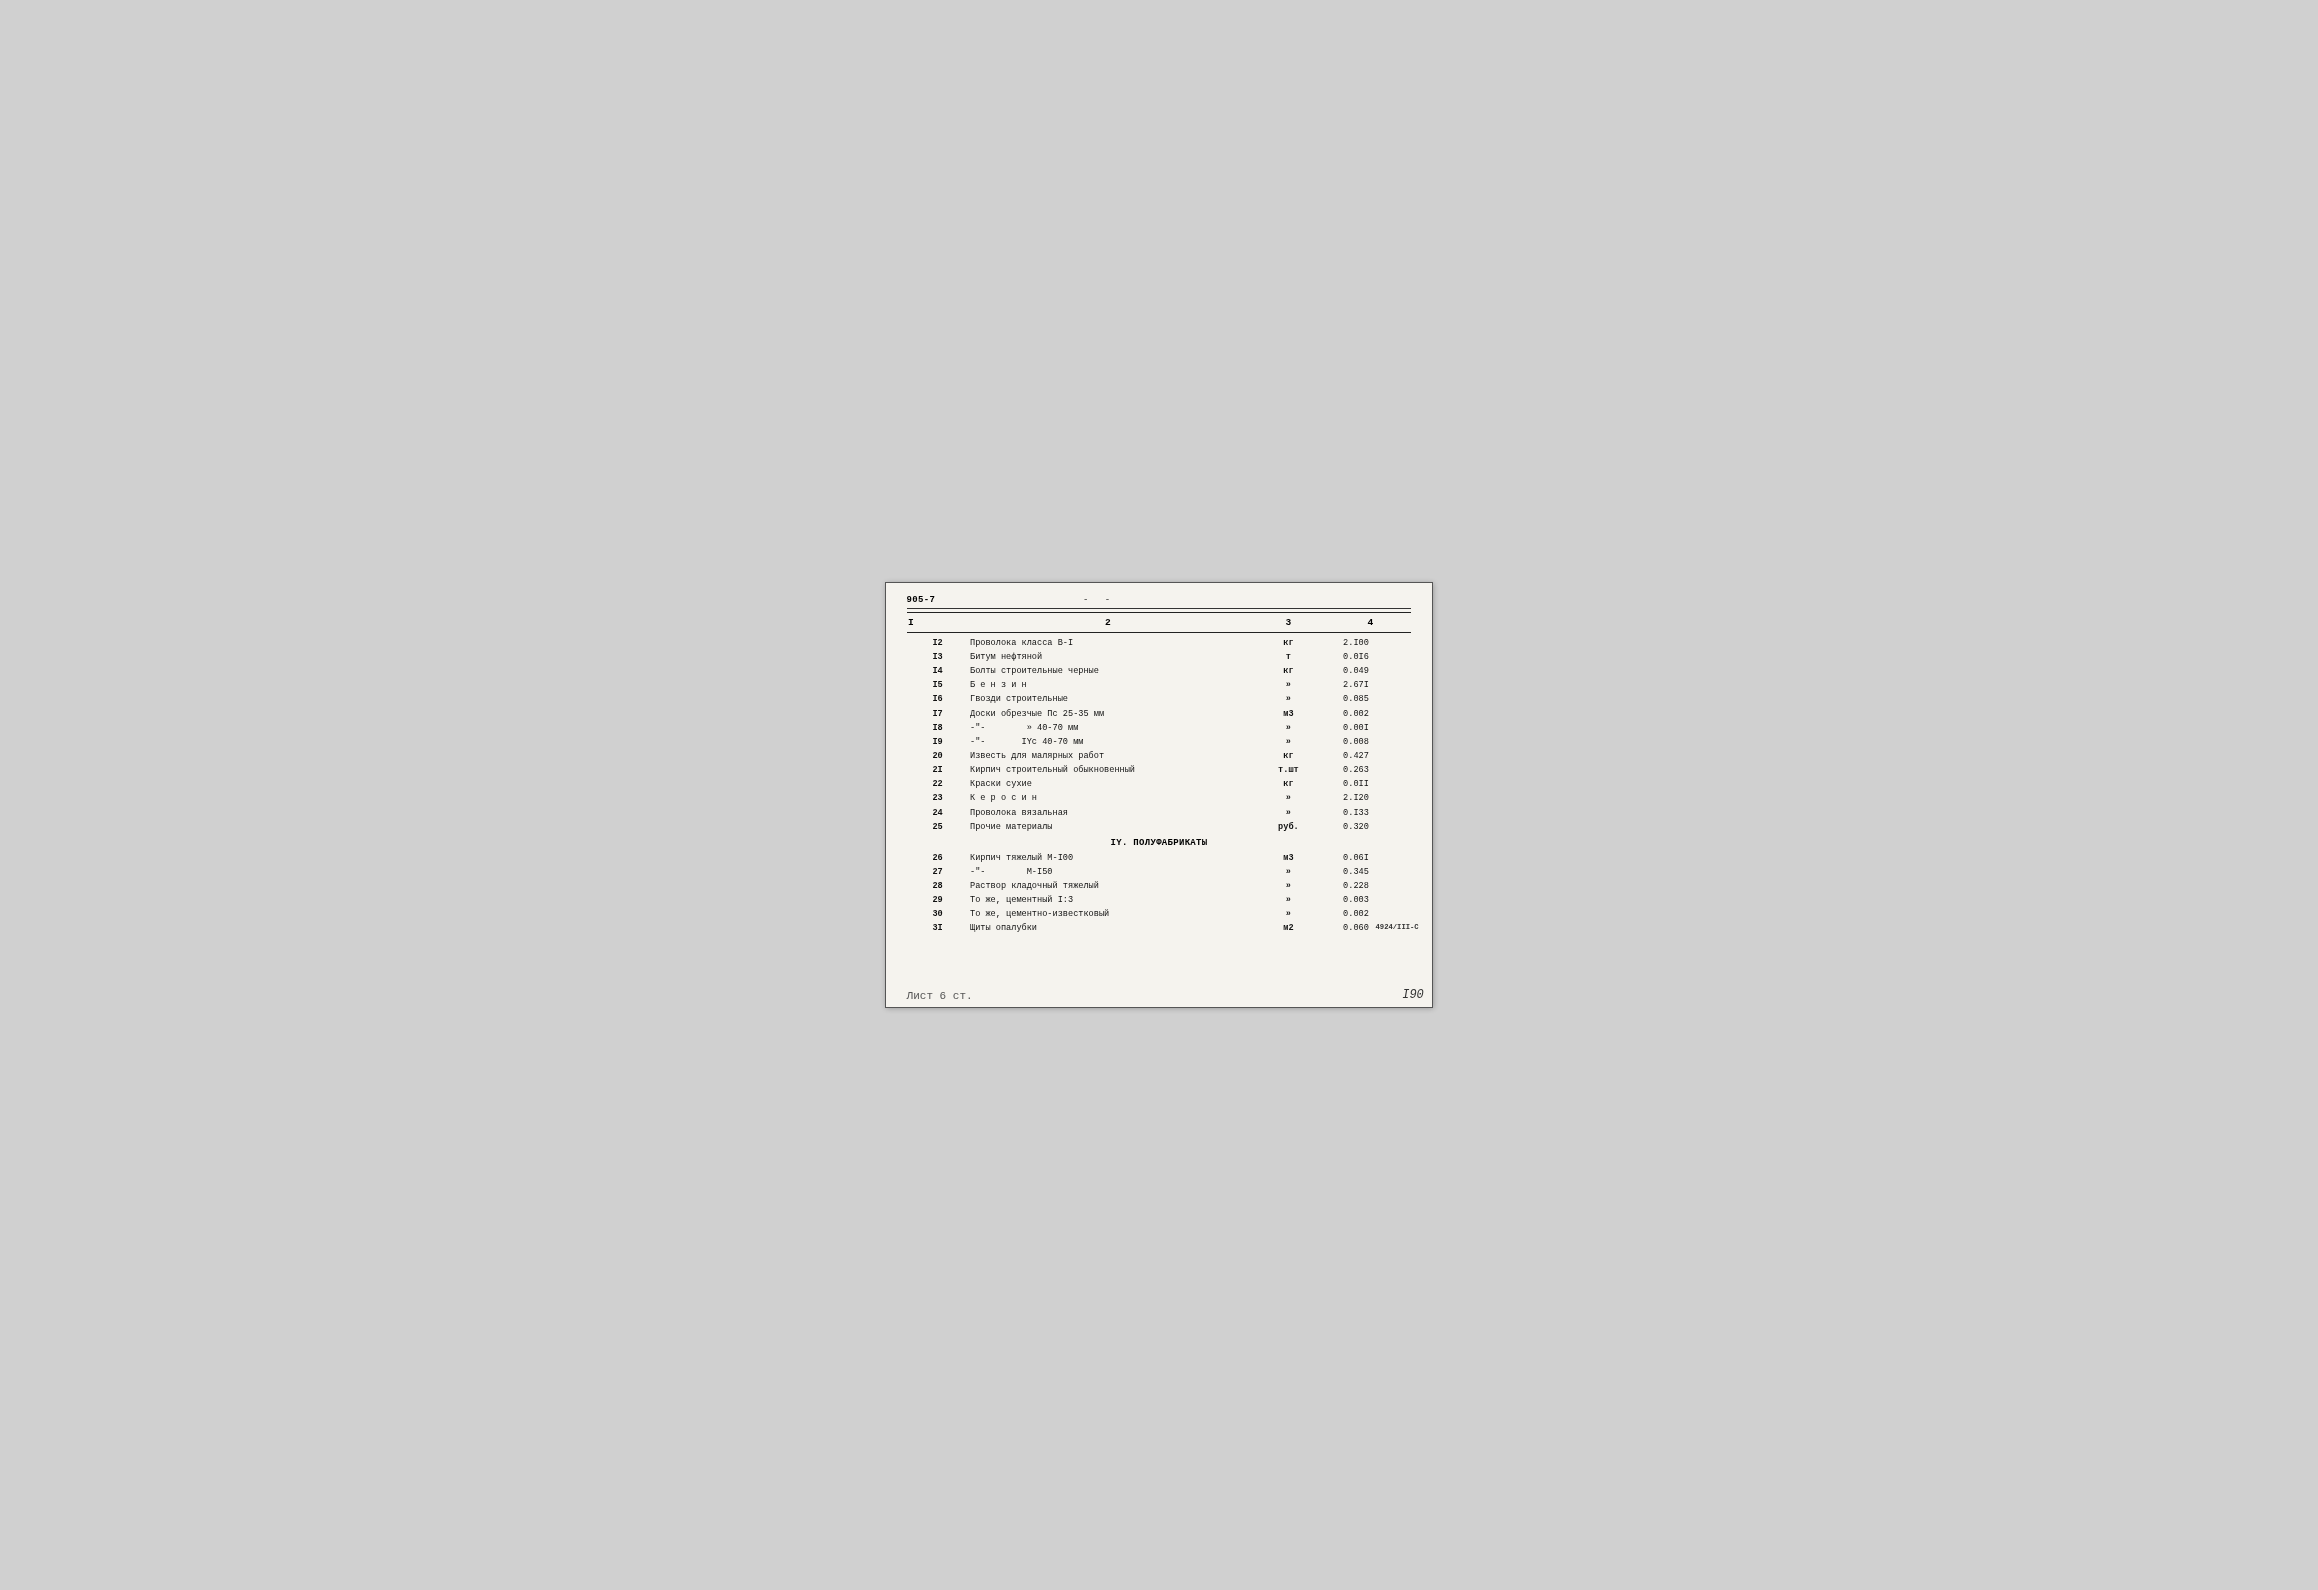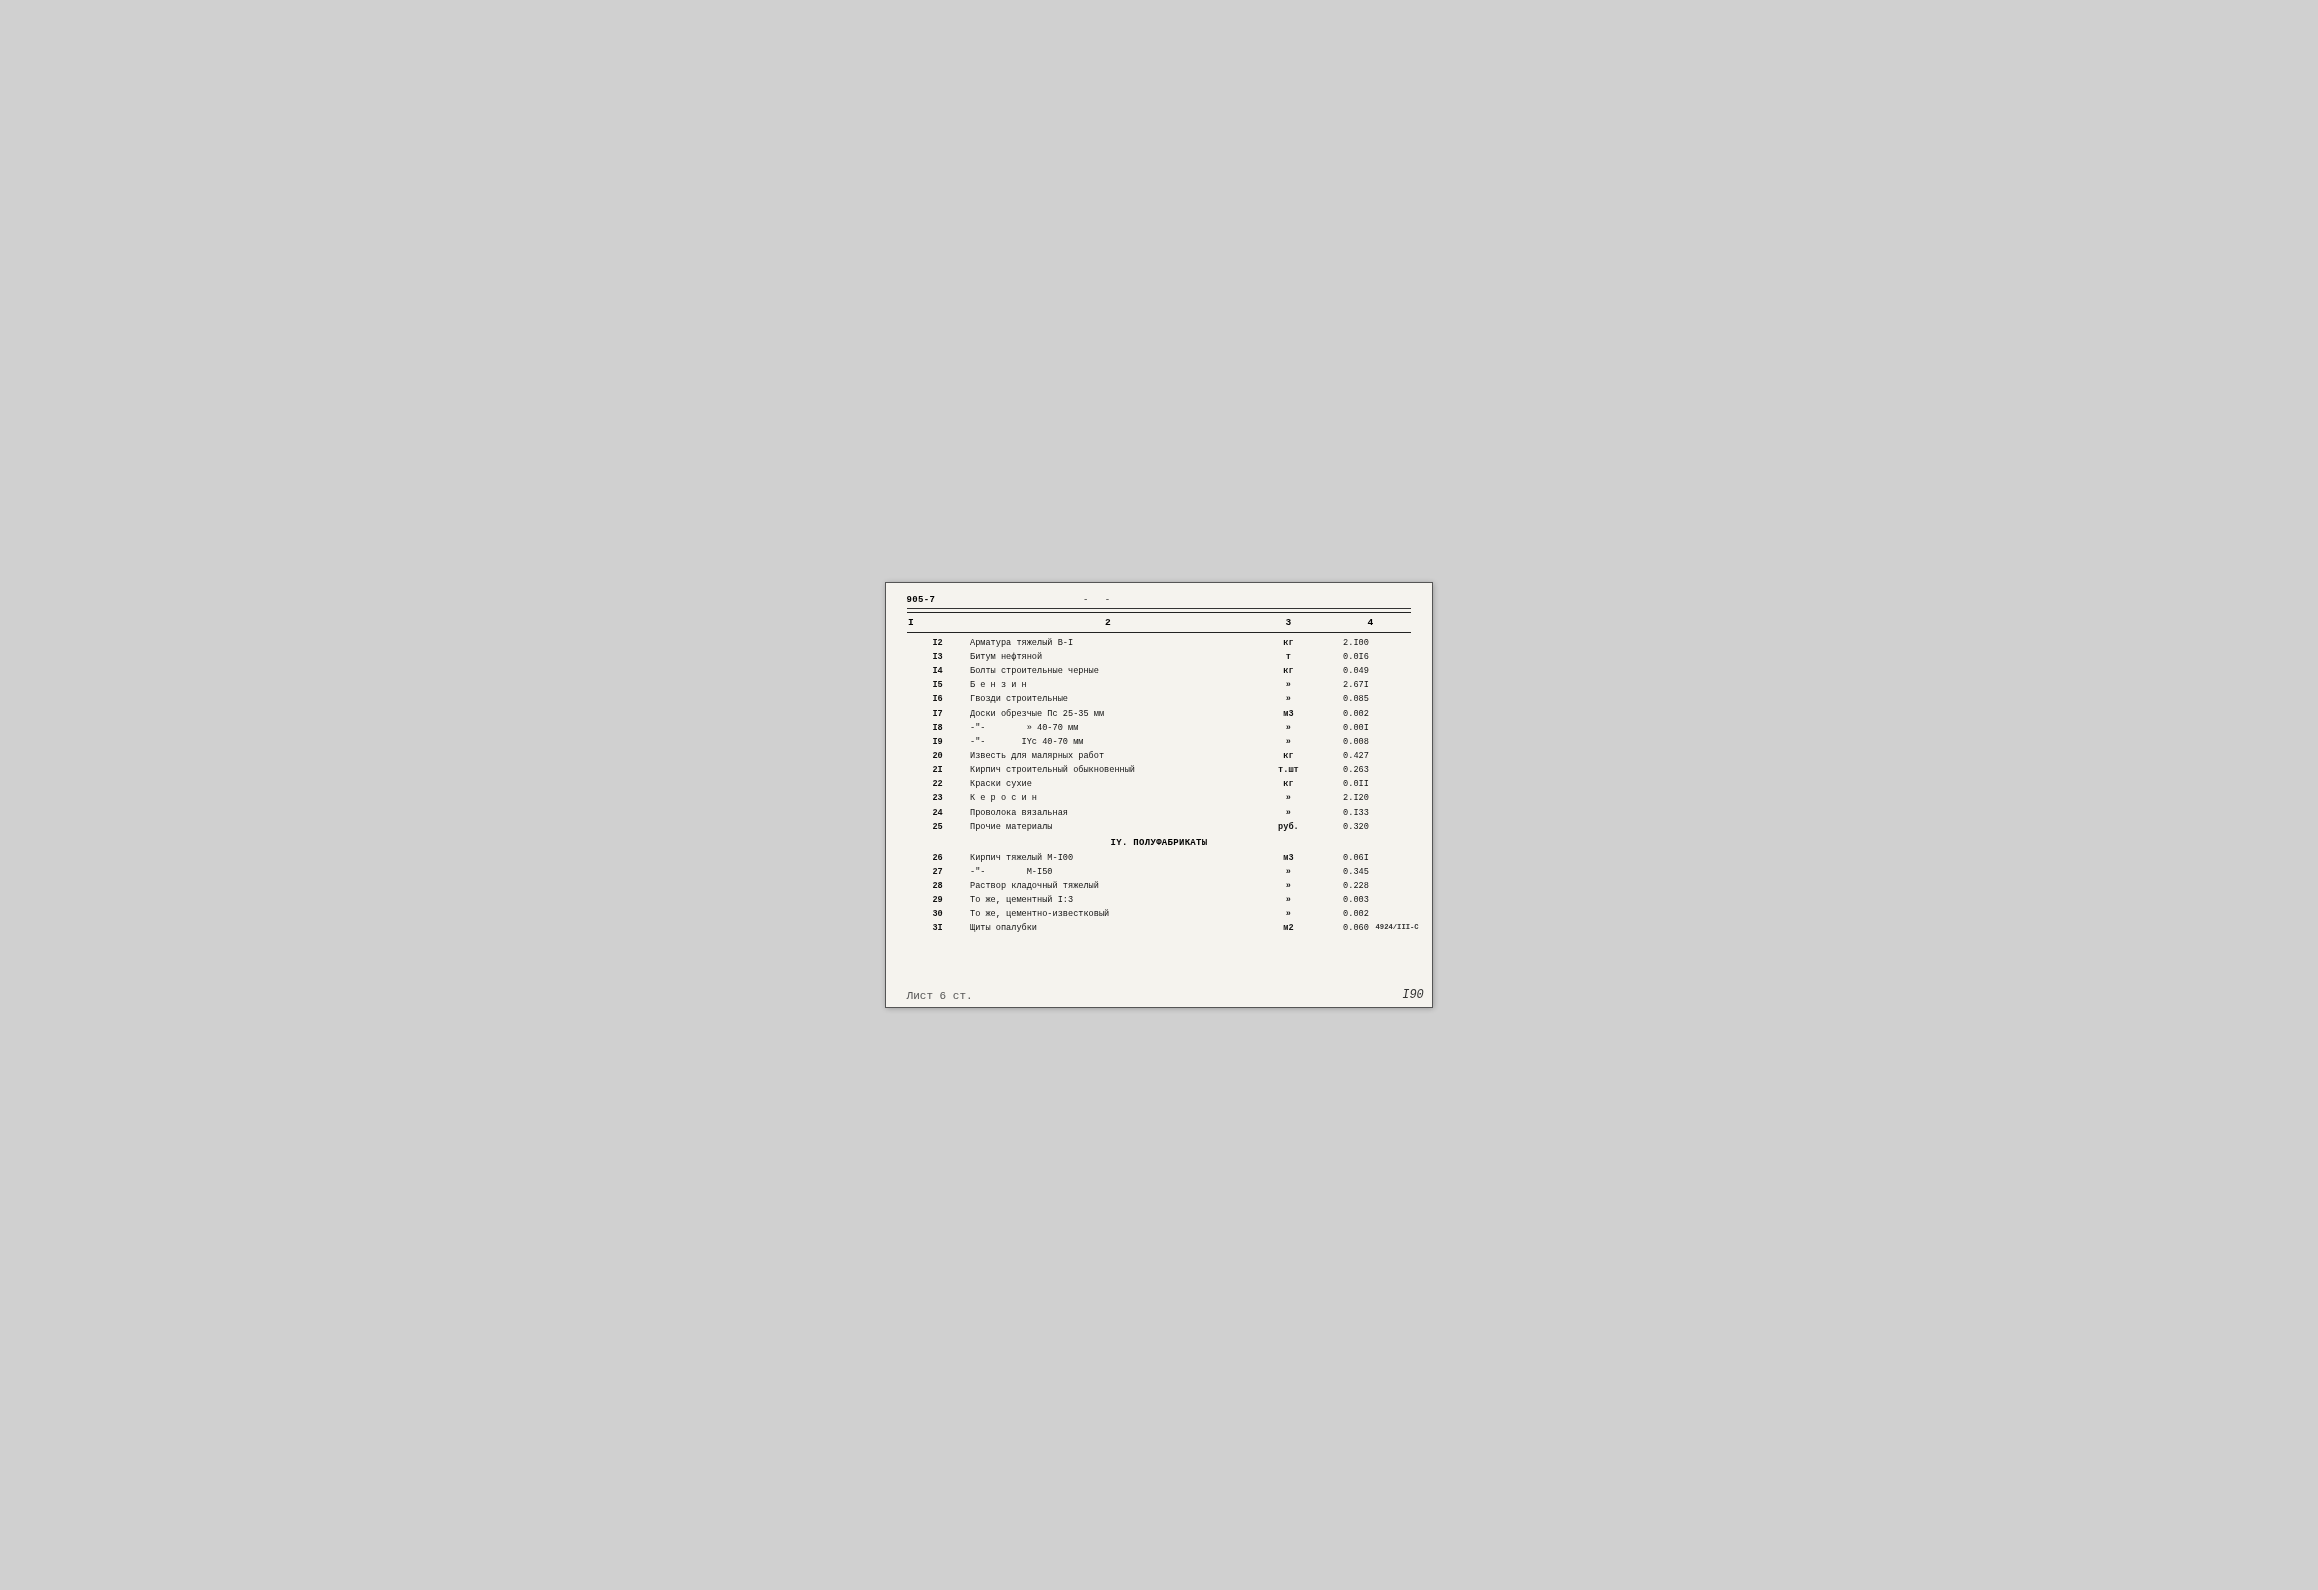--- a/index.html
+++ b/index.html
@@ -134,21 +134,21 @@
     <div class="col-header">2</div>
     <div class="col-header">3</div>
     <div class="col-header">4</div>
   </div>
 
   <div class="table-body">
 
     <div>
       <div class="table-row">
         <div class="cell cell-num">I2</div>
-        <div class="cell cell-desc">Арматура тяжелый В-I</div>
+        <div class="cell cell-desc">Проволока класса В-I</div>
         <div class="cell cell-unit">кг</div>
         <div class="cell cell-value">2.I00</div>
       </div>
       <div class="table-row">
         <div class="cell cell-num">I3</div>
         <div class="cell cell-desc">Битум нефтяной</div>
         <div class="cell cell-unit">т</div>
         <div class="cell cell-value">0.0I6</div>
       </div>
       <div class="table-row">

